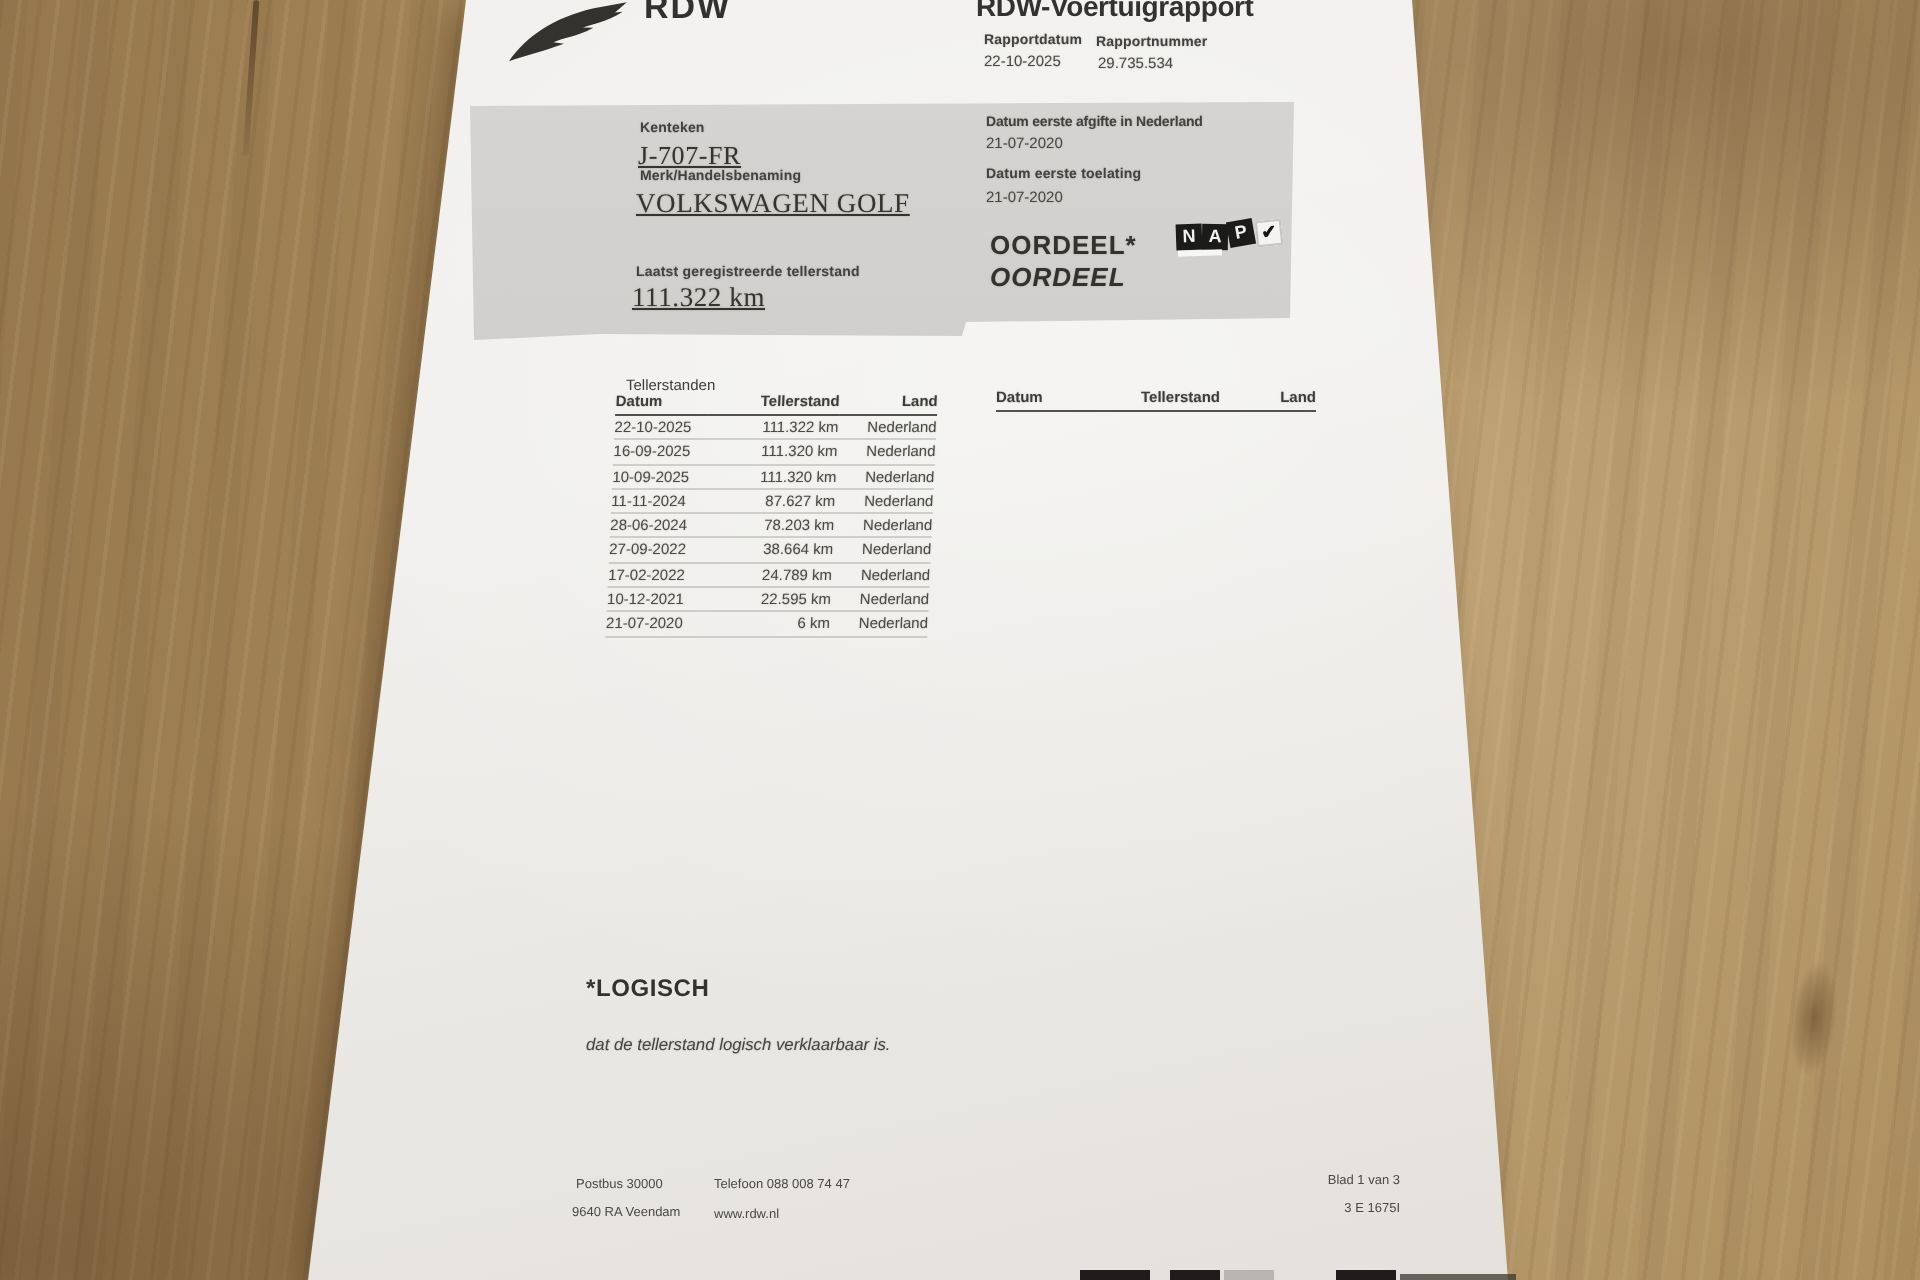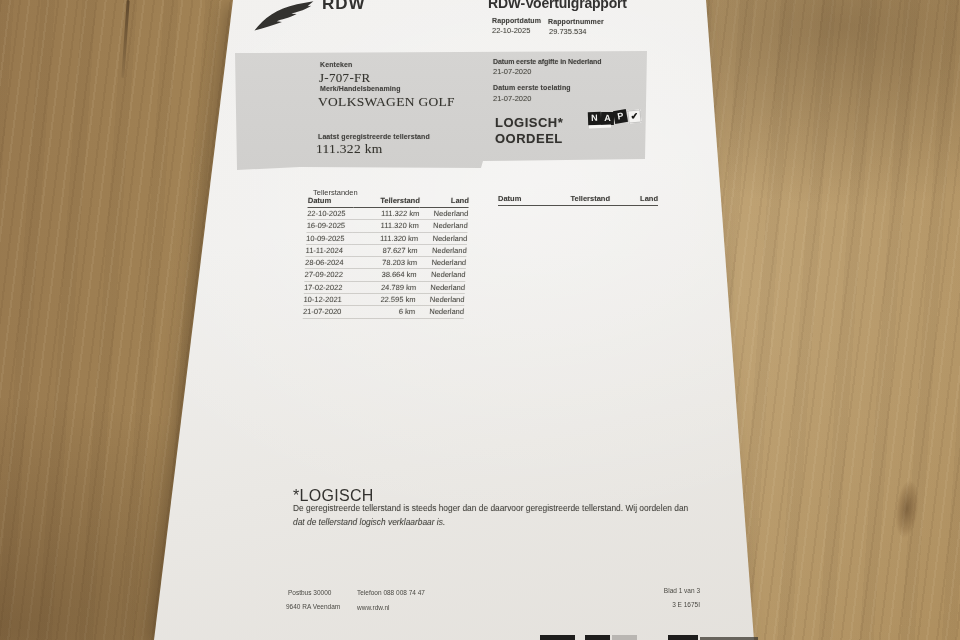--- a/index.html
+++ b/index.html
@@ -32,21 +32,21 @@
   .content{position:absolute;inset:0;color:#3f3e3c;}
   .gray-band{
     position:absolute;left:235px;top:50px;width:413px;height:122px;
     background:linear-gradient(180deg,#d5d4d2,#d0cfcd);
     clip-path:polygon(0px 3px,412px 1px,410px 109px,248px 111px,246px 118px,65px 117px,2px 120px);
   }
   .lbl{position:absolute;font-weight:bold;font-size:7px;letter-spacing:.1px;color:#43423f;
     text-shadow:0 0 1px rgba(90,88,84,0.35);white-space:nowrap;}
   .val{position:absolute;font-size:7.5px;color:#47463f;text-shadow:0 0 1px rgba(90,88,84,0.3);white-space:nowrap;}
   .serif-val{position:absolute;font-family:"Liberation Serif",serif;font-size:13px;color:#35342f;
-    letter-spacing:.3px;text-shadow:0 0 1px rgba(80,78,70,0.3);white-space:nowrap;}
+    letter-spacing:.3px;text-shadow:0 0 1px rgba(80,78,70,0.3);white-space:nowrap;text-decoration:underline;}
   .brand-text{position:absolute;left:322px;top:-6px;font-weight:bold;font-size:17px;letter-spacing:1px;color:#323130;}
   .doc-title{position:absolute;left:488px;top:-5px;font-weight:bold;font-size:14px;letter-spacing:-0.2px;color:#333231;}
   .bird{position:absolute;left:250px;top:3px;width:68px;height:27px;transform:rotate(-6deg);}
   .oordeel{position:absolute;font-weight:bold;font-size:13px;letter-spacing:.5px;color:#33322f;
     text-shadow:0 0 1px rgba(80,78,74,0.3);white-space:nowrap;}
   .nap{position:absolute;left:588px;top:110px;width:56px;height:18px;}
   .nap .tile{position:absolute;width:13px;height:13px;background:#1b1b1a;color:#f2f2f0;
     font-weight:bold;font-size:9px;line-height:13px;text-align:center;font-family:"Liberation Sans",sans-serif;}
   .nap .t-n{left:0;top:2px;transform:rotate(-2deg);}
   .nap .t-a{left:13px;top:2px;transform:rotate(1deg);}
@@ -55,21 +55,21 @@
     box-shadow:0 0 0 1px rgba(60,60,58,0.25) inset;}
   .nap .shine{position:absolute;left:1px;top:15px;width:22px;height:3px;background:#f7f6f4;transform:rotate(-2deg);}
   .ttable{position:absolute;display:grid;grid-template-columns:46px 66px 1fr;font-size:7.5px;color:#4a4943;
     text-shadow:0 0 1px rgba(90,88,84,0.3);}
   .ttable .h{font-weight:bold;color:#3d3c39;border-bottom:1.4px solid #52514d;padding-bottom:2px;height:8px;line-height:8px;}
   .ttable .c{height:11.3px;line-height:11.3px;border-bottom:1px solid rgba(120,115,108,0.28);}
   .ttable .a-r{text-align:right;}
   .t1{left:308px;top:197px;width:161px;transform:skewX(-2.5deg);transform-origin:top left;}
   .t2{left:498px;top:195px;width:160px;}
   .section-title{position:absolute;left:313px;top:188px;font-weight:normal;font-size:7.5px;color:#3d3c39;}
-  .footnote-title{position:absolute;left:293px;top:487px;font-weight:normal;font-size:16px;letter-spacing:.3px;color:#33322f;}
+  .footnote-title{position:absolute;left:293px;top:487px;font-weight:bold;font-size:12px;letter-spacing:.3px;color:#33322f;}
   .footnote-line{position:absolute;font-size:8.4px;color:#45443f;text-shadow:0 0 1px rgba(90,88,84,0.3);white-space:nowrap;}
   .footer-txt{position:absolute;font-size:6.5px;color:#4a4943;white-space:nowrap;}
   .pageinfo{position:absolute;left:620px;width:80px;text-align:right;font-size:6.5px;color:#4a4943;}
   .cut-block{position:absolute;top:635px;height:5px;background:#1e1d1c;}
   .cut-block.gray{background:#b9b6b2;}
   .edge-shadow{position:absolute;left:700px;top:637px;width:58px;height:3px;background:rgba(62,56,48,0.75);}
 </style>
 </head>
 <body>
 
@@ -100,22 +100,22 @@
     <div class="lbl" style="left:320px;top:85px;">Merk/Handelsbenaming</div>
     <div class="serif-val" style="left:318px;top:94px;font-size:13.5px;">VOLKSWAGEN GOLF</div>
     <div class="lbl" style="left:318px;top:133px;">Laatst geregistreerde tellerstand</div>
     <div class="serif-val" style="left:316px;top:141px;font-size:13.5px;">111.322 km</div>
 
     <div class="lbl" style="left:493px;top:58px;letter-spacing:-0.1px;">Datum eerste afgifte in Nederland</div>
     <div class="val" style="left:493px;top:67px;">21-07-2020</div>
     <div class="lbl" style="left:493px;top:84px;">Datum eerste toelating</div>
     <div class="val" style="left:493px;top:94px;">21-07-2020</div>
 
-    <div class="oordeel" style="left:495px;top:115px;">LOGISCH*</div>
-    <div class="oordeel" style="left:495px;top:131px;">OORDEEL</div>
+    <div class="oordeel" style="left:495px;top:115px;">OORDEEL*</div>
+    <div class="oordeel" style="left:495px;top:131px;font-style:italic;">OORDEEL</div>
     <div class="nap">
       <span class="tile t-n">N</span>
       <span class="tile t-a">A</span>
       <span class="tile t-p">P</span>
       <span class="tile t-c">✔</span>
       <span class="shine"></span>
     </div>
 
     <div class="section-title">Tellerstanden</div>
     <div class="ttable t1">
@@ -160,21 +160,20 @@
       <span class="c a-r">Nederland</span>
     </div>
 
     <div class="ttable t2">
       <span class="h">Datum</span>
       <span class="h a-r">Tellerstand</span>
       <span class="h a-r">Land</span>
     </div>
 
     <div class="footnote-title">*LOGISCH</div>
-    <div class="footnote-line" style="left:293px;top:503px;">De geregistreerde tellerstand is steeds hoger dan de daarvoor geregistreerde tellerstand. Wij oordelen dan</div>
     <div class="footnote-line" style="left:293px;top:517px;font-style:italic;">dat de tellerstand logisch verklaarbaar is.</div>
 
     <div class="footer-txt" style="left:288px;top:589px;">Postbus 30000</div>
     <div class="footer-txt" style="left:286px;top:603px;">9640 RA Veendam</div>
     <div class="footer-txt" style="left:357px;top:589px;">Telefoon 088 008 74 47</div>
     <div class="footer-txt" style="left:357px;top:604px;">www.rdw.nl</div>
     <div class="pageinfo" style="top:587px;">Blad 1 van 3</div>
     <div class="pageinfo" style="top:601px;">3 E 1675I</div>
 
     <div class="cut-block" style="left:540px;width:35px;"></div>

